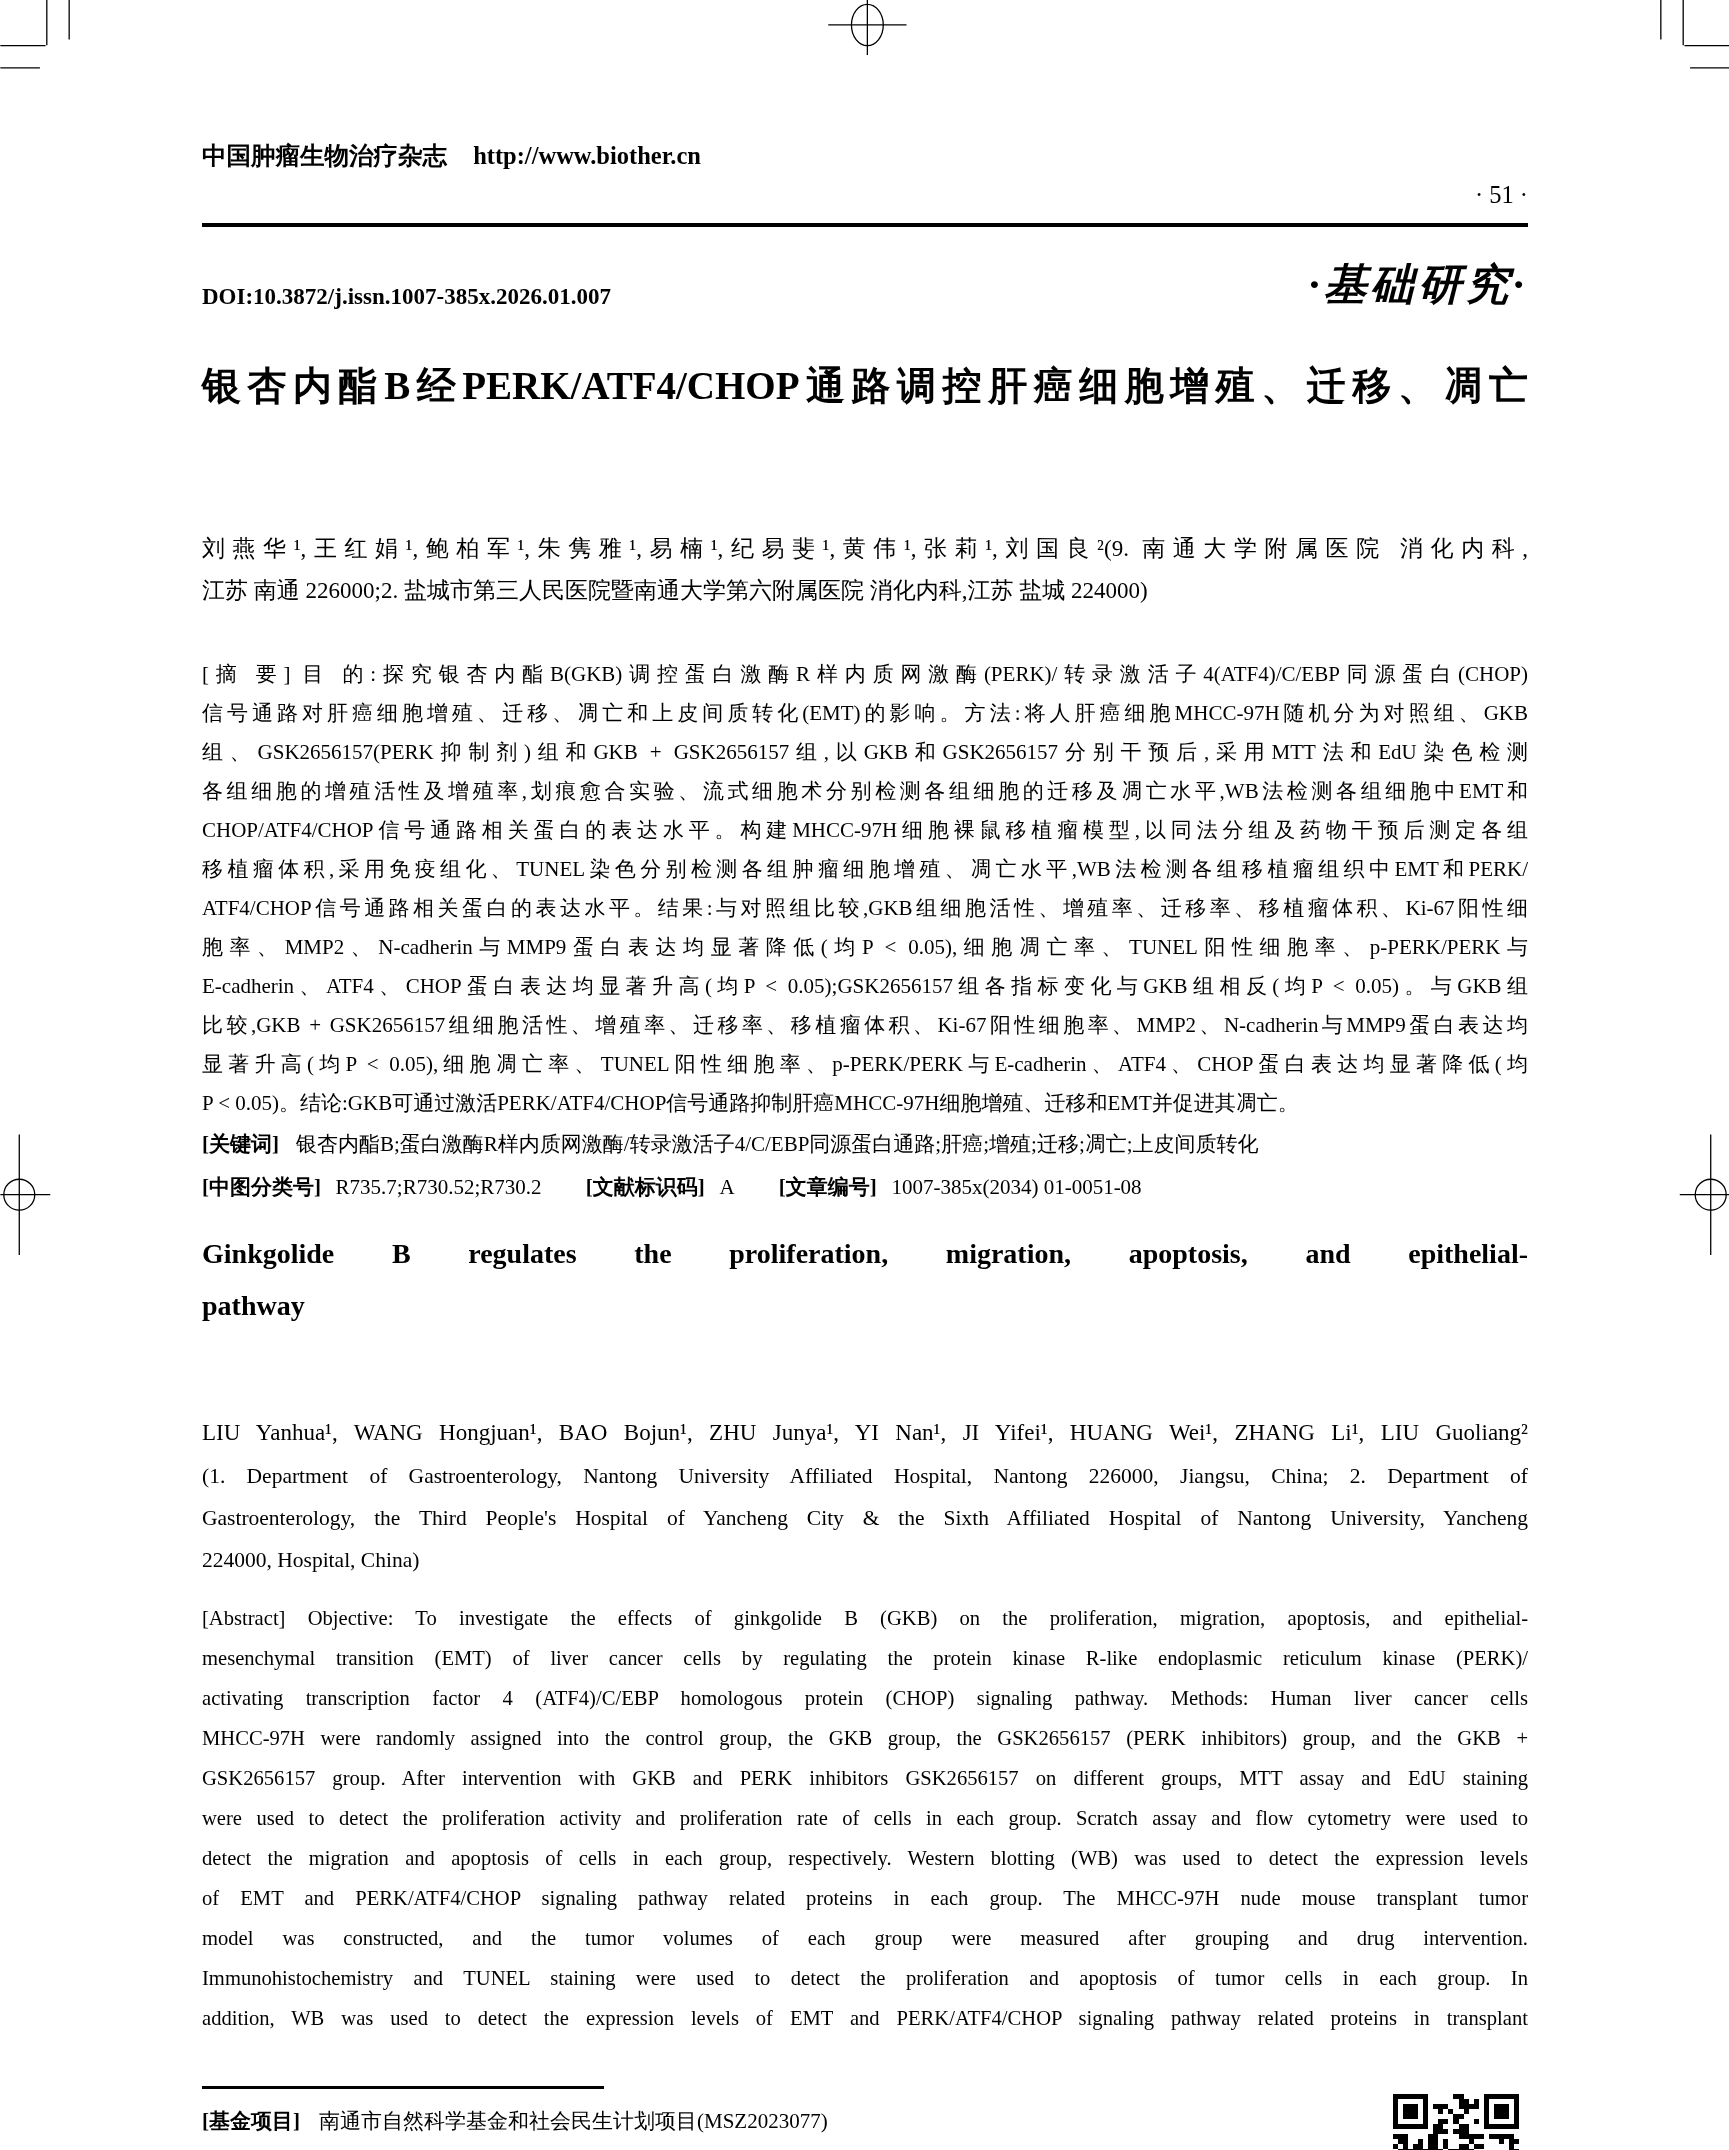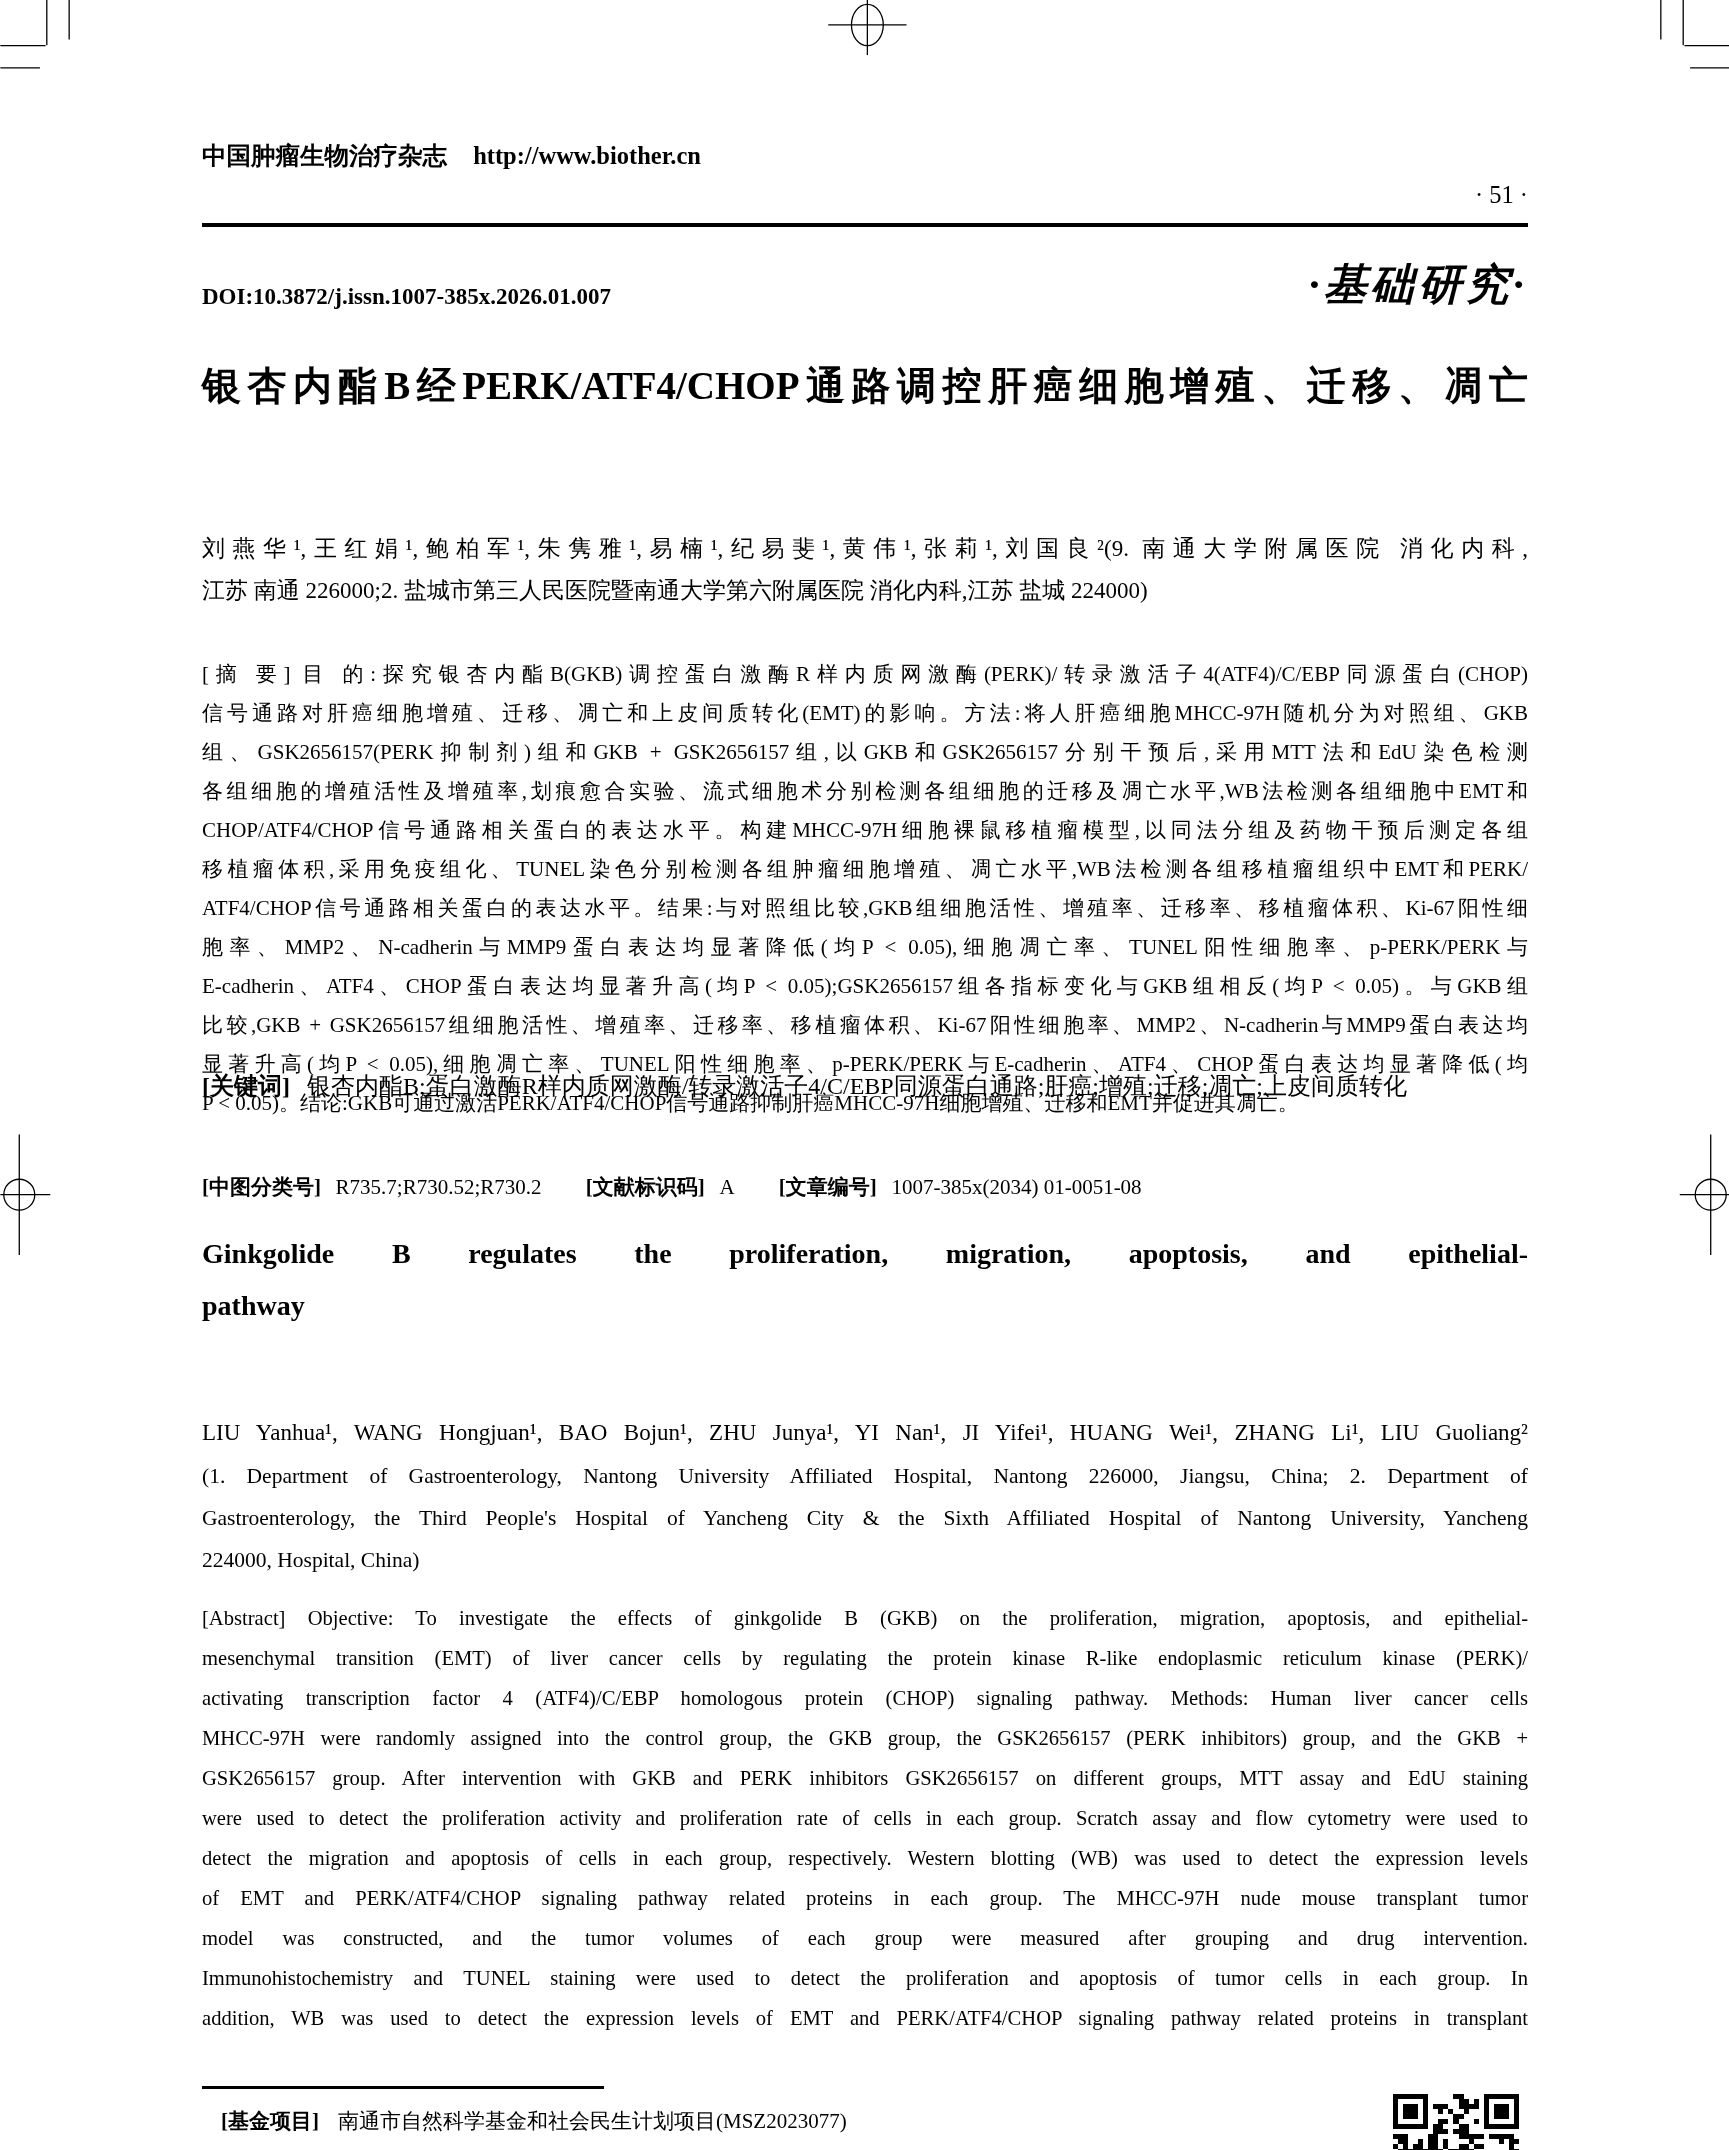--- a/index.html
+++ b/index.html
@@ -12,35 +12,35 @@
   .header-cn{top:139px;font-size:24.5px;font-weight:bold;}
   .header-cn .url{margin-left:20px;}
   .header-en{top:181px;font-size:24.5px;}
   .pagenum{top:181px;text-align:right;font-size:24.5px;}
   .rule{top:223px;height:3.9px;background:#000;}
   .doi{top:284px;font-size:23px;font-weight:bold;}
   .collabel{top:256px;text-align:right;font-size:43px;font-weight:bold;font-style:italic;letter-spacing:4.3px;}
   .title-cn{top:354px;font-size:39px;font-weight:bold;line-height:63px;}
   .authors-cn{top:528px;font-size:23px;line-height:42px;}
   .abstract-cn{top:655px;font-size:21px;line-height:39px;}
-  .keywords{top:1070px;font-size:24px;}
+  .keywords{top:1130px;font-size:21px;}
   .metaline{top:1173px;font-size:21px;}
   .metaline .lbl,.keywords .lbl{font-weight:bold;}
   .metaline .pair{margin-right:39px;}
   .metaline .val{margin-left:14.6px;}
   .keywords .txt{margin-left:17px;}
   .title-en{top:1228px;font-size:28px;font-weight:bold;line-height:52px;}
   .authors-en{top:1412px;font-size:23px;line-height:42px;}
   .affil-en{top:1455px;font-size:21.5px;line-height:42px;}
   .abstract-en{top:1598px;font-size:20.6px;line-height:40px;}
   .fnrule{top:2086px;width:402px;height:3px;background:#000;}
   .fn{font-size:21px;}
   .fn .lbl{font-weight:bold;}
   .fn .txt{margin-left:19px;}
-  .fn1{top:2107px;margin-left:19px;}
+  .fn1{top:2107px;}
   .qr{left:1393px;top:2094px;width:126px;height:126px;}
   svg.marks{position:absolute;left:0;top:0;pointer-events:none;}
   svg.marks line, svg.marks ellipse{stroke:#000;stroke-width:3;fill:none;}
 </style>
 </head>
 <body>
 
 <div class="page">
 
   <svg class="marks" width="1730" height="2389" viewBox="0 0 4021 5555">

